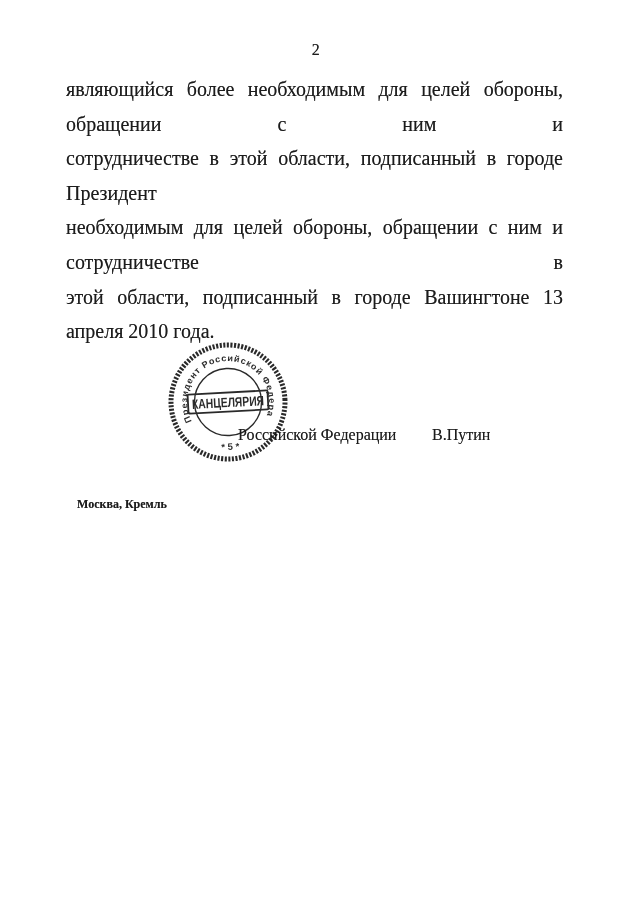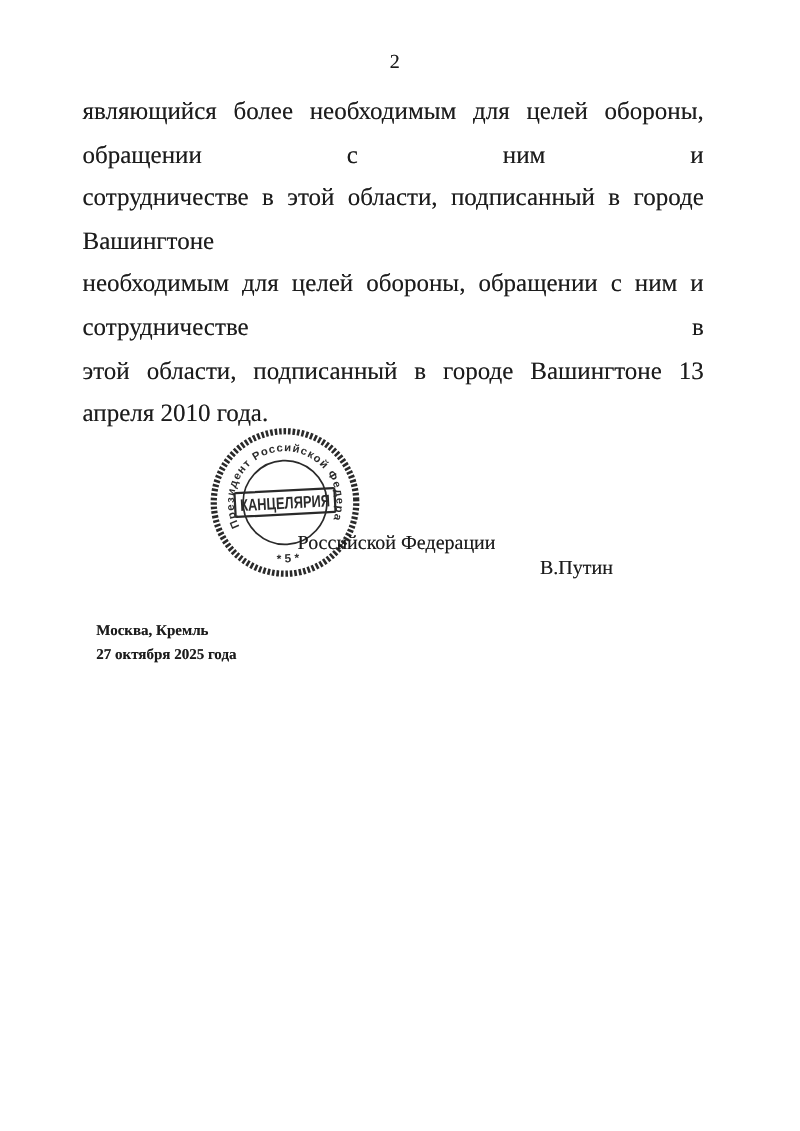--- a/index.html
+++ b/index.html
@@ -58,21 +58,20 @@
     font-size: 16px;
     text-shadow: 0 0 .4px rgba(0,0,0,.5);
     text-align: right;
   }
   .sig-name {
     position: absolute;
     left: 432px;
     top: 426px;
     font-size: 16px;
     text-shadow: 0 0 .4px rgba(0,0,0,.5);
-    margin-top: 20px;
   }
   .footer-block {
     position: absolute;
     left: 77px;
     top: 495px;
     font-size: 12px;
     line-height: 19.3px;
     text-shadow: 0 0 .4px rgba(0,0,0,.5);
     font-weight: bold;
   }
@@ -91,31 +90,30 @@
 </style>
 </head>
 <body>
 
 <div class="page">
 
   <div class="page-number">2</div>
 
   <div class="body-text">
     <div class="body-line">являющийся более необходимым для целей обороны, обращении с ним и</div>
-    <div class="body-line">сотрудничестве в этой области, подписанный в городе Вашингтоне</div>
+    <div class="body-line">сотрудничестве в этой области, подписанный в городе Президент</div>
     <div class="body-line">необходимым для целей обороны, обращении с ним и сотрудничестве в</div>
     <div class="body-line last">этой области, подписанный в городе Вашингтоне 13 апреля 2010 года.</div>
   </div>
 
   <div class="sig-title-2">Российской Федерации</div>
   <div class="sig-name">В.Путин</div>
 
   <div class="footer-block">
     <div>Москва, Кремль</div>
-    <div>27 октября 2025 года</div>
   </div>
 
   <div class="stamp">
     <svg width="140" height="140" viewBox="0 0 140 140">
       <g transform="rotate(-3 70 70)" fill="none" stroke="#181818">
         <circle cx="70" cy="70" r="57" stroke-width="5" stroke-dasharray="2.1 1.5"></circle>
         <circle cx="70" cy="70" r="33.5" stroke-width="1.4"></circle>
         <path id="ringPath" d="M 32.84 87.33 A 41 41 0 1 1 107.16 87.33" fill="none" stroke="none"></path>
         <text font-size="8.8" letter-spacing="0.8" fill="#181818" stroke="none">
           <textPath href="#ringPath" startOffset="0" textLength="182" lengthAdjust="spacingAndGlyphs">Президент Российской Федерации</textPath>

